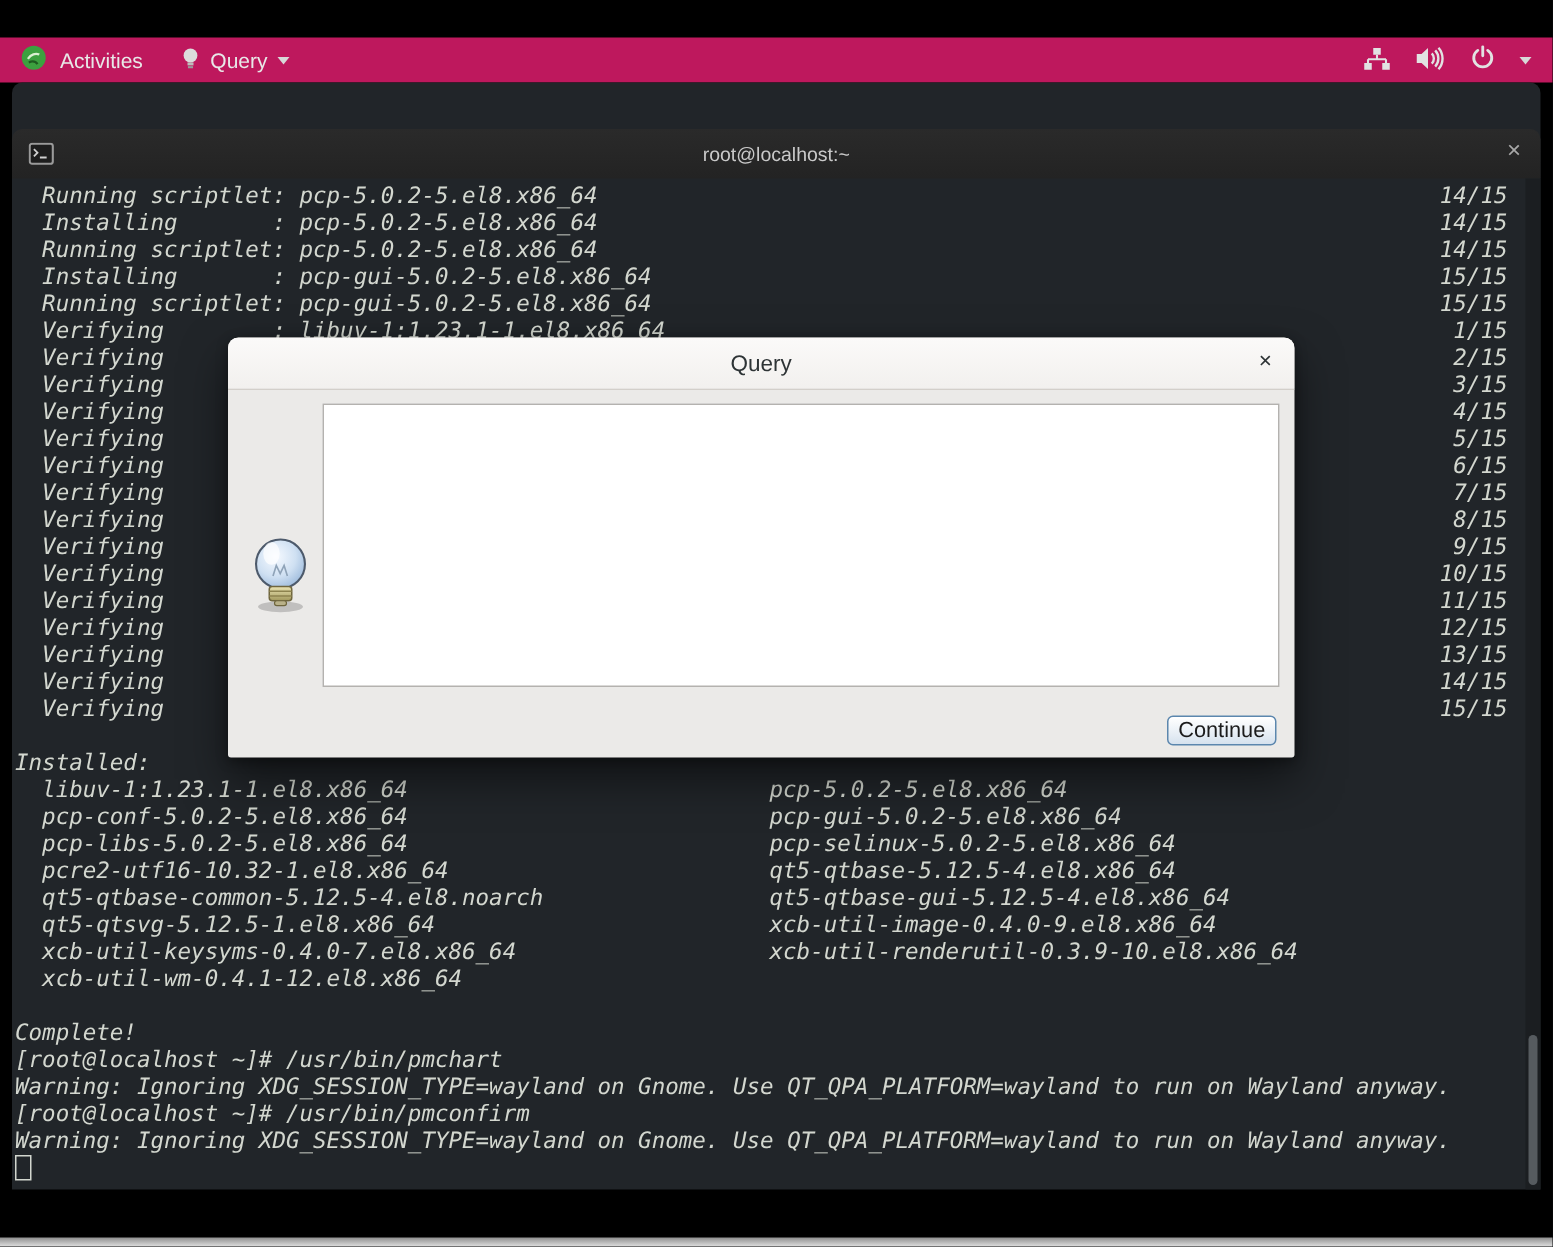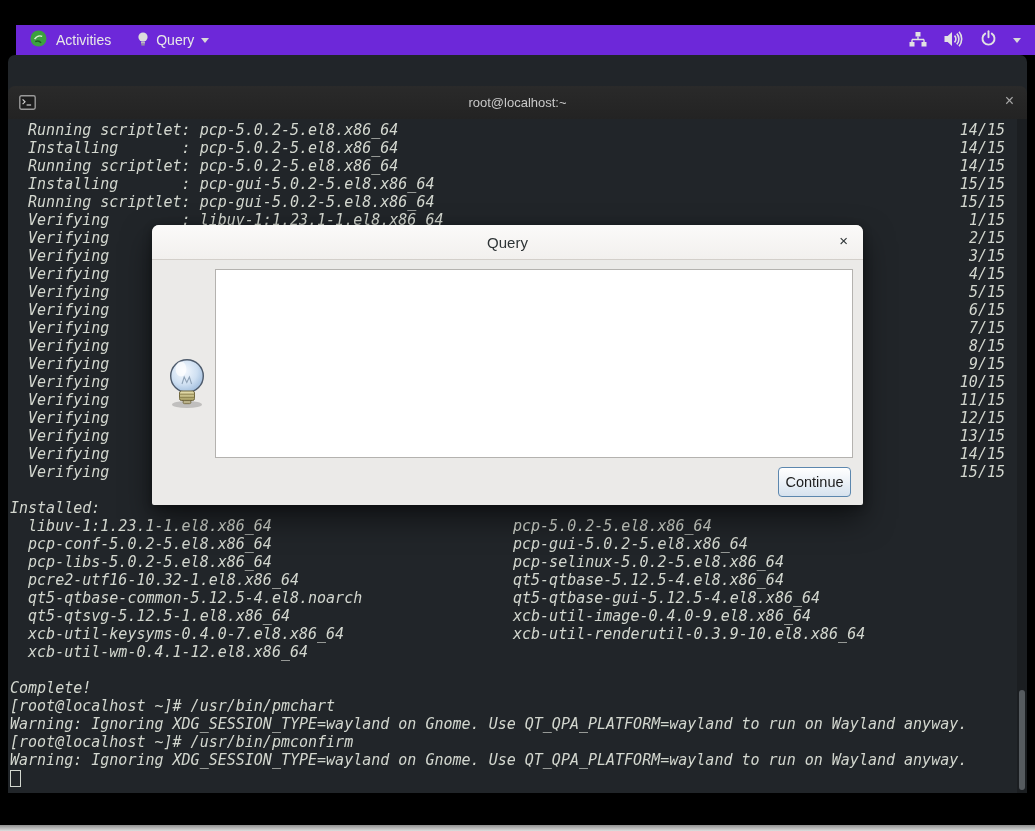--- a/index.html
+++ b/index.html
@@ -1,20 +1,20 @@
 <!DOCTYPE html>
 <html><head>
 <meta charset="utf-8">
 <style>
   html,body{margin:0;padding:0;width:1035px;height:831px;background:#000;overflow:hidden;
     font-family:"Liberation Sans",sans-serif;}
   .screen{position:absolute;inset:0;width:1035px;height:831px;background:#000;}
 
   
-  .topbar{position:absolute;left:16px;top:25px;right:0;height:30px;background:#6d28d9;
+  .topbar{position:absolute;left:0;top:25px;right:0;height:30px;background:#be185d;
     display:flex;align-items:center;color:#e8e8e8;font-size:14px;font-weight:500;}
   .tb-left{display:flex;align-items:center;gap:9px;margin-left:14px;}
   .tb-appmenu{display:flex;align-items:center;gap:7px;margin-left:26px;cursor:default;}
   .tb-clock{position:absolute;left:0;right:0;text-align:center;pointer-events:none;}
   .tb-right{display:flex;align-items:center;gap:16px;margin-left:auto;margin-right:14px;}
   .caret{width:0;height:0;border-left:4px solid transparent;border-right:4px solid transparent;
     border-top:5px solid #d8d8d8;display:inline-block;}
 
   
   .window{position:absolute;left:8px;top:55px;width:1019px;height:738px;background:#212529;
@@ -45,21 +45,21 @@
     border-radius:7px 7px 2px 2px;box-shadow:0 14px 30px rgba(0,0,0,.5),0 2px 8px rgba(0,0,0,.35);}
   .dlg-titlebar{position:relative;height:34px;background:linear-gradient(#fbfaf9,#f2f0ee);
     border-bottom:1px solid #d3cfca;border-radius:7px 7px 0 0;display:flex;align-items:center;
     justify-content:center;color:#2e3436;font-size:15px;}
   .dlg-close{position:absolute;right:15px;top:7px;color:#2e3436;font-size:15px;cursor:default;}
   .dlg-body{position:relative;height:245px;}
   .dlg-text{position:absolute;left:63px;top:9px;width:638px;height:189px;background:#fff;
     border:1px solid #b4b2af;resize:none;outline:none;box-sizing:border-box;
     font-family:"Liberation Sans",sans-serif;font-size:14px;}
   .dlg-bulb{position:absolute;left:14px;top:97px;line-height:0;}
-  .dlg-continue{position:absolute;right:12px;bottom:8px;width:73px;height:30px;
+  .dlg-continue{position:absolute;right:12px;bottom:8px;width:73px;height:20px;
     background:linear-gradient(#ffffff,#eef3f8 45%,#d6e2ee);border:1px solid #5c87ae;
     border-radius:4px;font-family:"Liberation Sans",sans-serif;font-size:14.5px;color:#1c1c1c;
     box-shadow:inset 0 1px 0 #fff;}
 
   
   .bottom-strip{position:absolute;left:0;right:0;bottom:0;height:6px;
     background:linear-gradient(#8f8f8f,#dedede);}
 </style>
 </head>
 <body>

